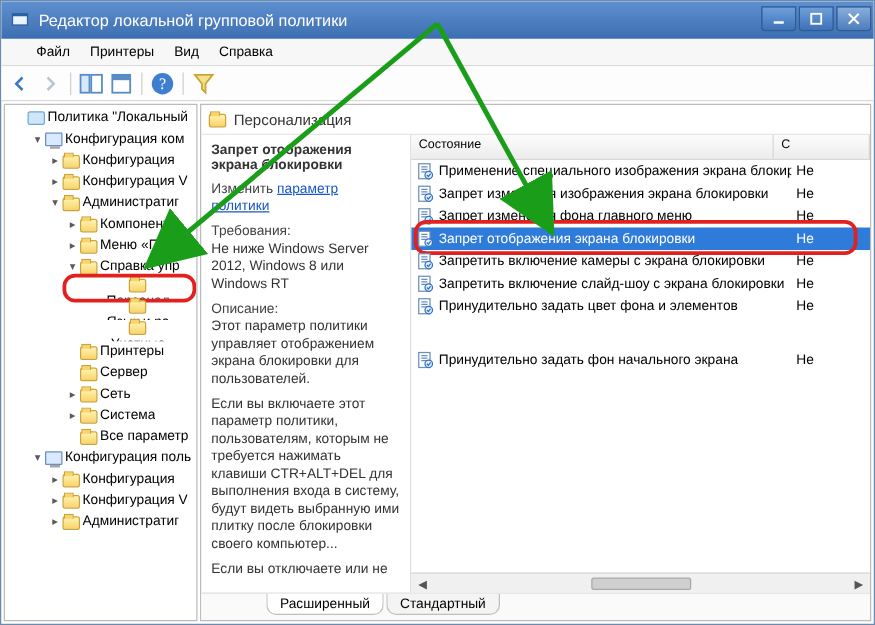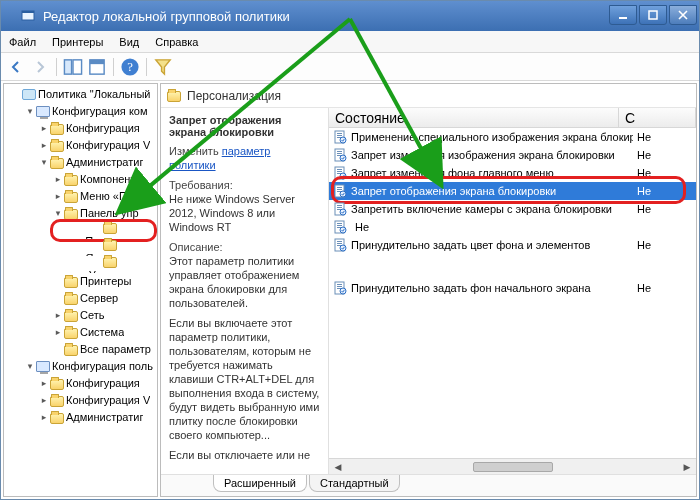--- a/index.html
+++ b/index.html
@@ -1,30 +1,30 @@
 <!DOCTYPE html>
 <html><head>
 <meta charset="utf-8">
 <style>
   * { box-sizing: border-box; }
   html, body { margin: 0; padding: 0; font-family: "Segoe UI", Tahoma, sans-serif; font-size: 11px; color: #000; background: #fff; }
   .app-window { width: 700px; height: 500px; border: 1px solid #6a8bad; background: #fff; position: relative; overflow: hidden; }
 
   
-  .title-bar { height: 30px; background: linear-gradient(#5f8fcf, #3c6fb2); display: flex; align-items: center; color: #fff; font-size: 13px; padding-left: 18px; position: relative; }
+  .title-bar { height: 30px; background: linear-gradient(#5f8fcf, #3c6fb2); display: flex; align-items: center; color: #fff; font-size: 13px; padding-left: 6px; position: relative; }
   .title-bar .mmc-icon { width: 18px; height: 18px; margin-right: 6px; display: inline-flex; align-items: center; justify-content: center; }
   .title-bar .mmc-icon svg { width: 16px; height: 16px; }
   .title-bar .title-text { flex: 1; white-space: nowrap; overflow: hidden; }
   .win-controls { display: flex; height: 22px; margin-right: 2px; }
   .win-btn { width: 28px; height: 20px; margin-left: 2px; border: 1px solid #2e5b92; border-radius: 0 0 3px 3px; background: linear-gradient(#6fa0dc, #3d72b7); display: flex; align-items: center; justify-content: center; color: #fff; }
   .win-btn.close { background: linear-gradient(#8aaedc, #4d7dbb); }
   .win-btn svg { width: 10px; height: 10px; }
 
   
-  .menu-bar { height: 22px; display: flex; align-items: center; padding: 0 0; border-bottom: 1px solid #d9d9d9; background: #f7f7f7; }
+  .menu-bar { height: 22px; display: flex; align-items: center; padding: 0 20px; border-bottom: 1px solid #d9d9d9; background: #f7f7f7; }
   .menu-item { padding: 2px 8px; cursor: default; }
   .toolbar { height: 28px; display: flex; align-items: center; padding: 0 4px; border-bottom: 1px solid #d9d9d9; background: #fdfdfd; gap: 2px; }
   .tb-sep { width: 1px; height: 18px; background: #d0d0d0; margin: 0 3px; }
   .tb-btn { width: 22px; height: 22px; display: flex; align-items: center; justify-content: center; border: 1px solid transparent; }
 
   
   .body { position: absolute; top: 82px; left: 0; right: 0; bottom: 0; display: flex; }
   .tree-pane { width: 155px; background: #fff; border: 1px solid #bcbcbc; margin: 0 2px 2px 2px; overflow: hidden; white-space: nowrap; }
   .tree { font-size: 11px; line-height: 17px; padding: 2px; }
   .tree-row { display: flex; align-items: center; height: 17px; cursor: default; }
@@ -50,21 +50,21 @@
   .sect-header .sect-title { font-size: 12px; color: #333; }
 
   .right-body { flex: 1; display: flex; overflow: hidden; }
   .details-col { width: 168px; border-right: 1px solid #e0e0e0; padding: 6px 8px; font-size: 11px; color: #333; overflow: hidden; }
   .details-col h4 { margin: 0 0 6px 0; font-size: 11px; font-weight: bold; }
   .details-col a { color: #1a56c4; text-decoration: underline; }
   .details-col p { margin: 6px 0; line-height: 14px; }
   .details-col .label { color: #444; }
 
   .list-col { flex: 1; position: relative; display: flex; flex-direction: column; }
-  .list-head { display: flex; height: 20px; border-bottom: 1px solid #d7d7d7; background: linear-gradient(#fcfcfc, #ececec); font-size: 14px; }
+  .list-head { display: flex; height: 20px; border-bottom: 1px solid #d7d7d7; background: linear-gradient(#fcfcfc, #ececec); font-size: 10px; }
   .list-head .col { padding: 2px 6px; border-right: 1px solid #d7d7d7; }
   .list-head .col.name { width: 290px; }
   .list-head .col.state { flex: 1; }
 
   .list-rows { flex: 1; overflow: hidden; position: relative; }
   .list-row { display: flex; align-items: center; height: 18px; padding-left: 4px; font-size: 11px; }
   .list-row .policy-icon { width: 14px; height: 14px; margin-right: 4px; flex-shrink:0; }
   .list-row .cell-name { width: 282px; white-space: nowrap; overflow: hidden; }
   .list-row .cell-state { flex:1; padding-left:4px; white-space:nowrap; overflow:hidden; }
   .list-row.selected { background: #2f7bd9; color: #fff; }
@@ -204,21 +204,21 @@
             <span class="tree-label">Компоненть</span>
           </div>
         <div class="tree-row indent-4">
             <span class="twisty">▸</span>
             <span class="node-icon folder-icon"></span>
             <span class="tree-label">Меню «Пуск</span>
           </div>
         <div class="tree-row indent-4">
             <span class="twisty">▾</span>
             <span class="node-icon folder-icon"></span>
-            <span class="tree-label">Панель упр</span>
+            <span class="tree-label">Справка упр</span>
           </div>
 
         <div class="tree-row indent-5 highlight-red">
             <span class="twisty"></span>
             <span class="node-icon folder-icon"></span>
             <span class="tree-label">Персонал</span>
           </div>
         <div class="tree-row indent-5">
             <span class="twisty"></span>
             <span class="node-icon folder-icon"></span>
@@ -364,20 +364,21 @@
               </div>
               <div class="list-row" style="position: relative;">
                 <span class="policy-icon"><svg viewBox="0 0 14 14">
                     <rect x="2" y="1" width="9" height="12" fill="#fff" stroke="#6b8fb8"></rect>
                     <rect x="4" y="3" width="5" height="1" fill="#6b8fb8"></rect>
                     <rect x="4" y="5" width="5" height="1" fill="#6b8fb8"></rect>
                     <rect x="4" y="7" width="5" height="1" fill="#6b8fb8"></rect>
                     <circle cx="10" cy="10" r="3" fill="#e7f1ff" stroke="#2d6fc4"></circle>
                     <path d="M8.5 10 L9.7 11.2 L11.5 8.8" fill="none" stroke="#2d6fc4" stroke-width="1"></path>
                   </svg></span>
+                <span class="cell-name">Запретить включение слайд-шоу с экрана блокировки</span>
                 <span class="cell-state">Не</span>
               </div>
               <div class="list-row" style="position: relative;">
                 <span class="policy-icon"><svg viewBox="0 0 14 14">
                     <rect x="2" y="1" width="9" height="12" fill="#fff" stroke="#6b8fb8"></rect>
                     <rect x="4" y="3" width="5" height="1" fill="#6b8fb8"></rect>
                     <rect x="4" y="5" width="5" height="1" fill="#6b8fb8"></rect>
                     <rect x="4" y="7" width="5" height="1" fill="#6b8fb8"></rect>
                     <circle cx="10" cy="10" r="3" fill="#e7f1ff" stroke="#2d6fc4"></circle>
                     <path d="M8.5 10 L9.7 11.2 L11.5 8.8" fill="none" stroke="#2d6fc4" stroke-width="1"></path>

